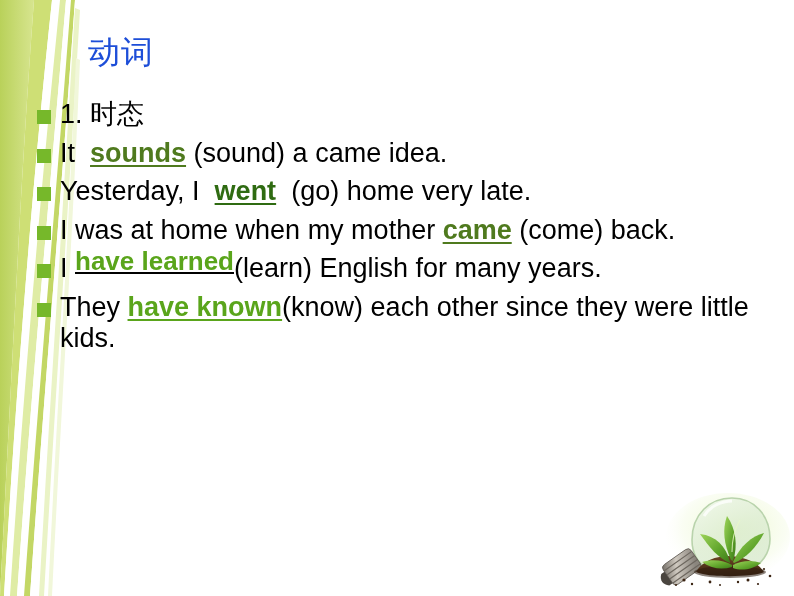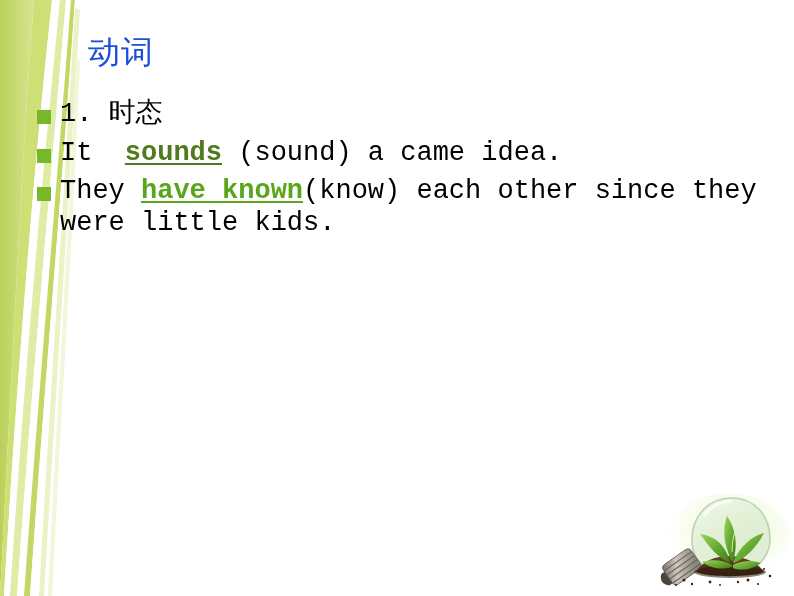--- a/index.html
+++ b/index.html
@@ -50,21 +50,20 @@
     top: 99px;
     width: 752px;
   }
   .bullet-row {
     position: relative;
     padding-left: 24px;
     margin: 0 0 7px 0;
     font-size: 27px;
     line-height: 1.17;
     color: #000000;
-    font-family: Liberation Mono, monospace;
   }
   .bullet-marker {
     position: absolute;
     left: 1px;
     top: 11px;
     width: 14px;
     height: 14px;
     background: #76b82a;
     display: block;
   }
@@ -155,22 +154,34 @@
     <div class="bullet-row">
       <span class="bullet-marker"></span>
       <span class="bullet-text"><span>1. 时态</span></span>
     </div>
 
     <div class="bullet-row">
       <span class="bullet-marker"></span>
       <span class="bullet-text"><span>It </span><span class="blank-pad">&nbsp;</span><span class="ans ans-olive">sounds</span><span class="blank-pad">&nbsp;</span><span>(sound) a came idea.</span></span>
     </div>
 
-
-
+    <div class="bullet-row">
+      <span class="bullet-marker"></span>
+      <span class="bullet-text"><span>Yesterday, I </span><span class="blank-pad">&nbsp;</span><span class="ans ans-darkgrn">went</span><span class="blank-pad">&nbsp;&nbsp;</span><span>(go) home very late.</span></span>
+    </div>
+
+    <div class="bullet-row">
+      <span class="bullet-marker"></span>
+      <span class="bullet-text"><span>I was at home when my mother </span><span class="ans ans-olive">came</span><span class="blank-pad">&nbsp;</span><span>(come) back.</span></span>
+    </div>
+
+    <div class="bullet-row">
+      <span class="bullet-marker"></span>
+      <span class="bullet-text"><span>I </span><span class="underline-long"><span class="ans-big">have learned</span></span><span>(learn) English for many years.</span></span>
+    </div>
 
     <div class="bullet-row">
       <span class="bullet-marker"></span>
       <span class="bullet-text"><span>They </span><span class="ans ans-bright">have known</span><span>(know) each other since they were little kids.</span></span>
     </div>
 
   </div>
 
   <div id="bulb-art">
     <svg width="142" height="104" viewBox="0 0 142 104" xmlns="http://www.w3.org/2000/svg">

